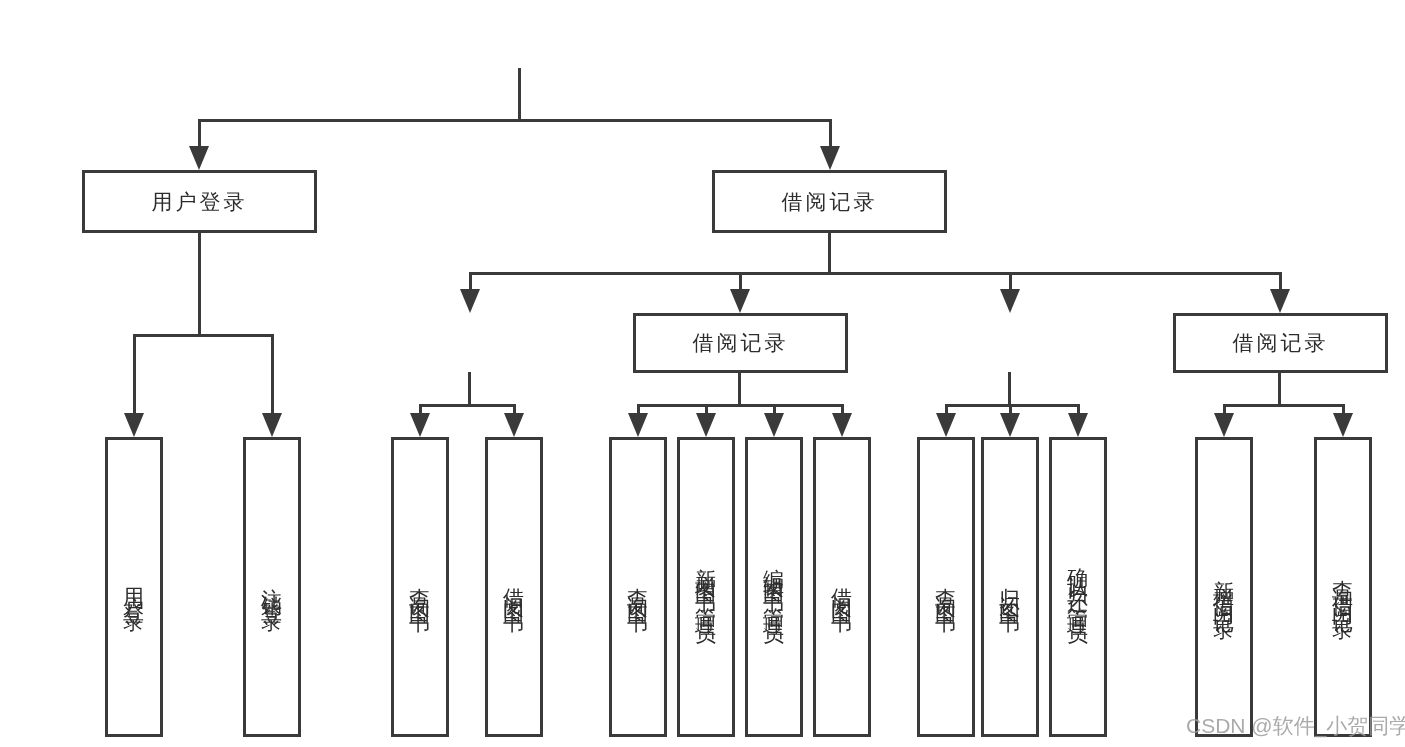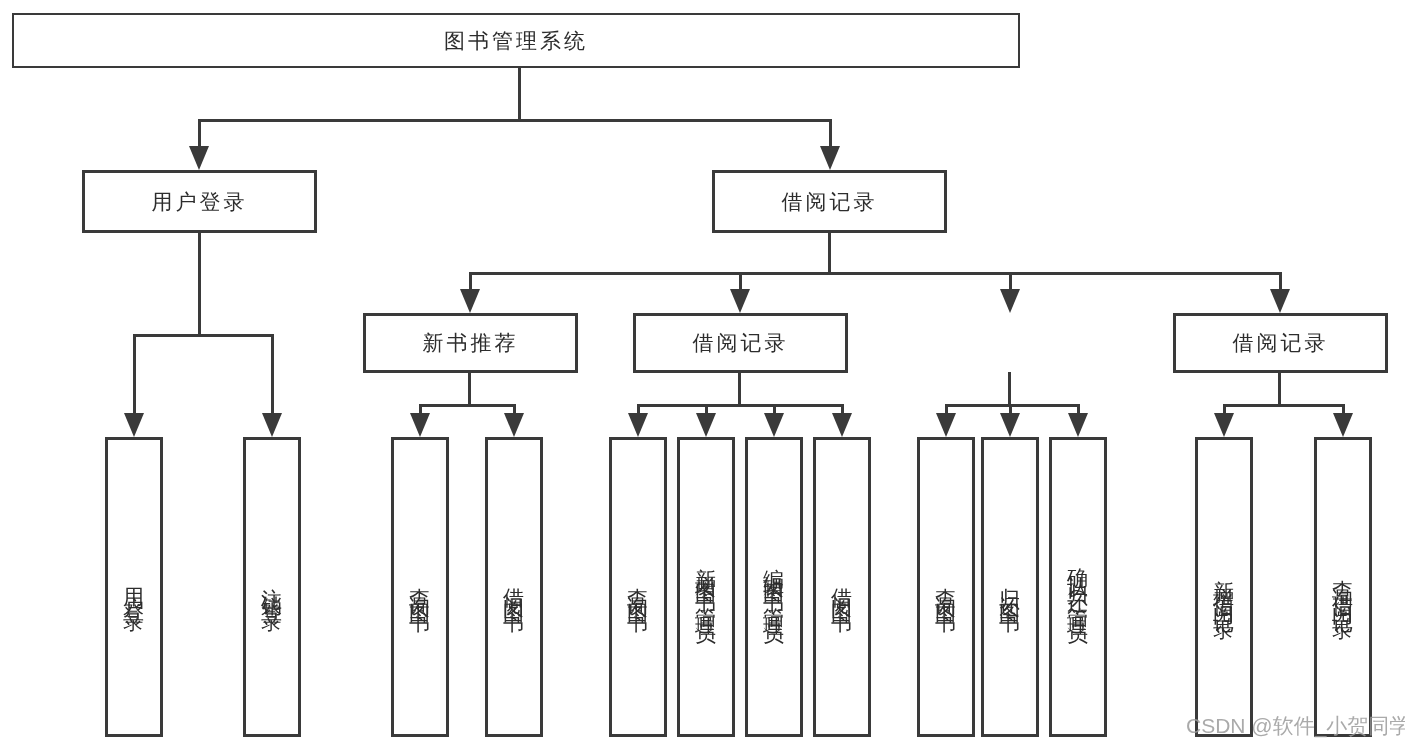--- a/index.html
+++ b/index.html
@@ -56,23 +56,20 @@
     opacity:.85;
     white-space:nowrap;
     z-index:5;
   }
 </style>
 </head>
 <body>
 
 <div class="canvas">
 
-  <div class="box root-box" style="left:12px;top:13px;width:1008px;height:55px;">
-    <span class="hlabel">图书管理系统</span>
-  </div>
 
   <div class="line" style="left:518px;top:68px;width:3px;height:53px;"></div>
   <div class="line" style="left:198px;top:119px;width:634px;height:3px;"></div>
   <div class="line" style="left:198px;top:119px;width:3px;height:29px;"></div>
   <div class="line" style="left:829px;top:119px;width:3px;height:29px;"></div>
   <div class="arrow" style="left:189px;top:146px;"></div>
   <div class="arrow" style="left:820px;top:146px;"></div>
 
   <div class="box" style="left:82px;top:170px;width:235px;height:63px;">
     <span class="hlabel">用户登录</span>
@@ -92,23 +89,20 @@
   <div class="line" style="left:469px;top:272px;width:812px;height:3px;"></div>
   <div class="line" style="left:469px;top:272px;width:3px;height:19px;"></div>
   <div class="line" style="left:739px;top:272px;width:3px;height:19px;"></div>
   <div class="line" style="left:1009px;top:272px;width:3px;height:19px;"></div>
   <div class="line" style="left:1279px;top:272px;width:3px;height:19px;"></div>
   <div class="arrow" style="left:460px;top:289px;"></div>
   <div class="arrow" style="left:730px;top:289px;"></div>
   <div class="arrow" style="left:1000px;top:289px;"></div>
   <div class="arrow" style="left:1270px;top:289px;"></div>
 
-  <div class="box" style="left:363px;top:313px;width:215px;height:60px;">
-    <span class="hlabel">新书推荐</span>
-  </div>
   <div class="box" style="left:633px;top:313px;width:215px;height:60px;">
     <span class="hlabel">借阅记录</span>
   </div>
   <div class="box" style="left:1173px;top:313px;width:215px;height:60px;">
     <span class="hlabel">借阅记录</span>
   </div>
 
   <div class="line" style="left:468px;top:372px;width:3px;height:34px;"></div>
   <div class="line" style="left:419px;top:404px;width:97px;height:3px;"></div>
   <div class="line" style="left:419px;top:404px;width:3px;height:11px;"></div>

